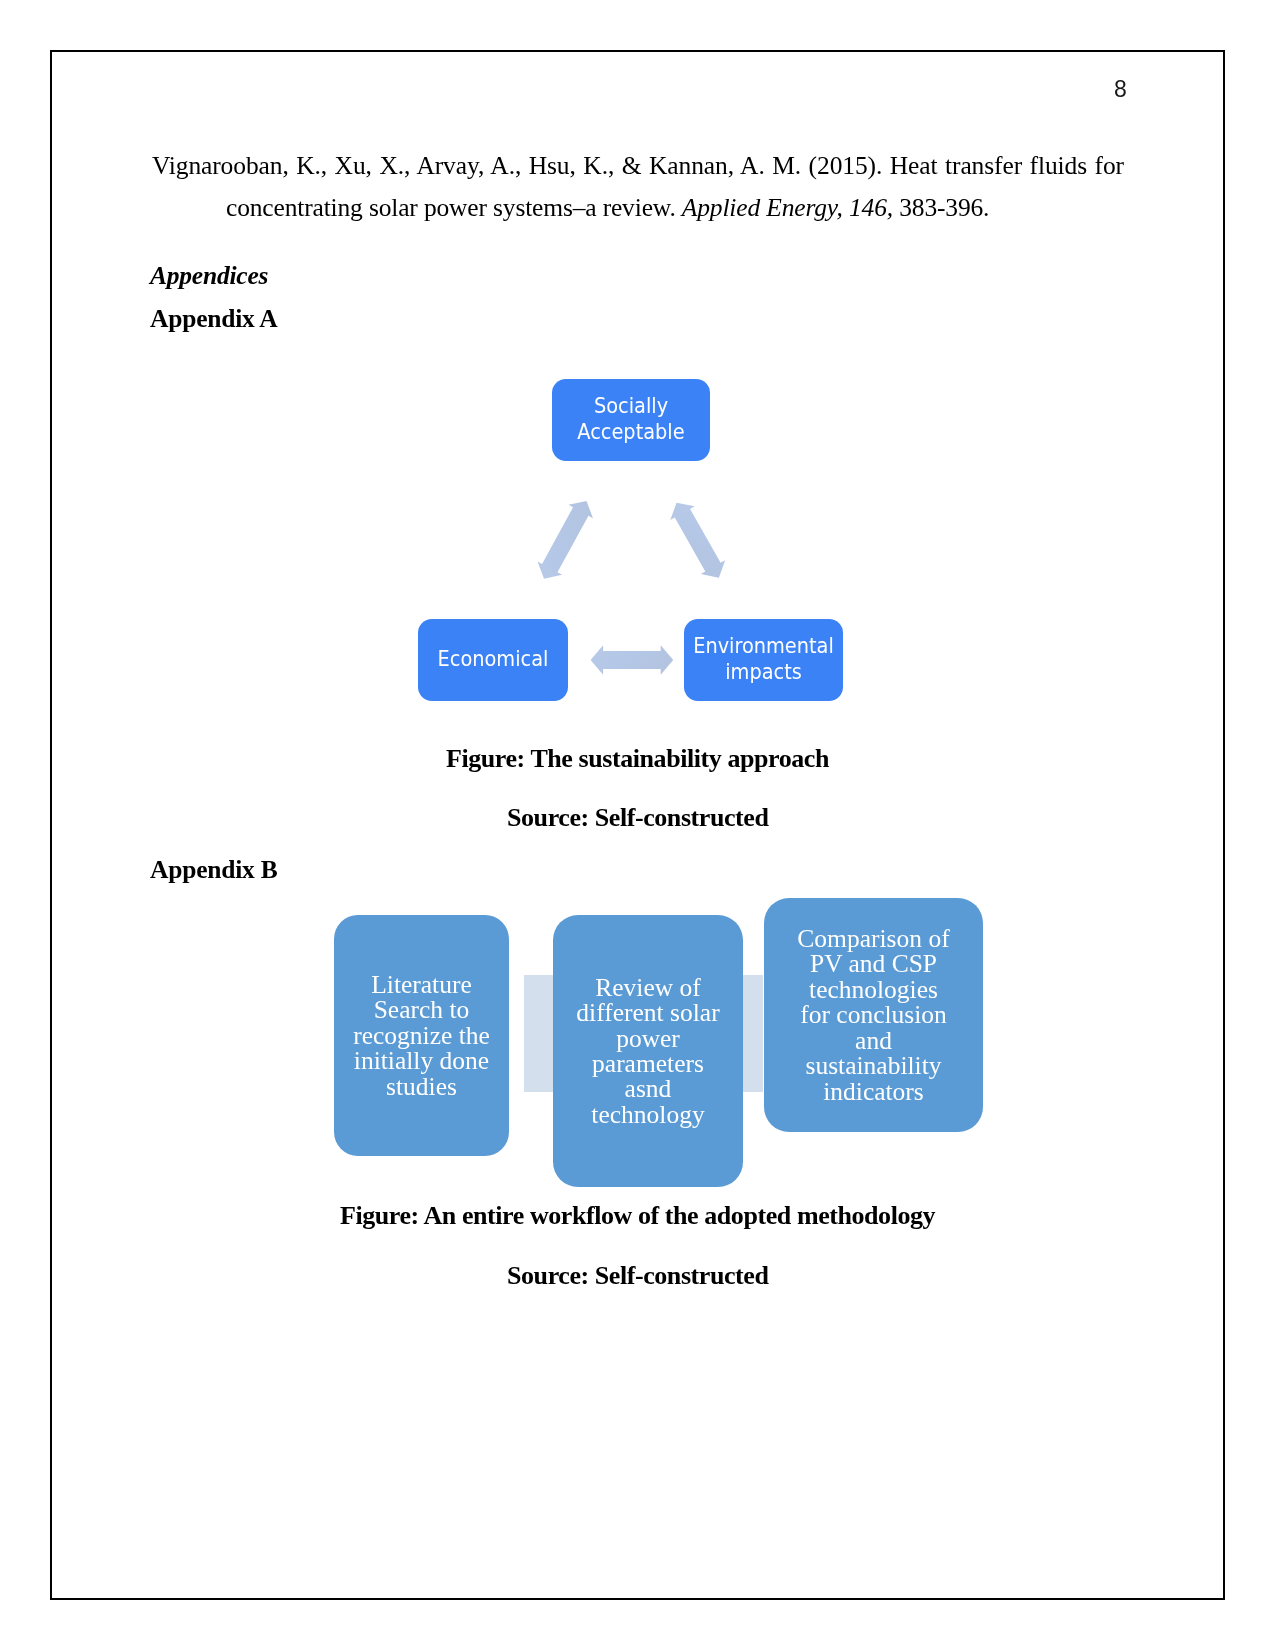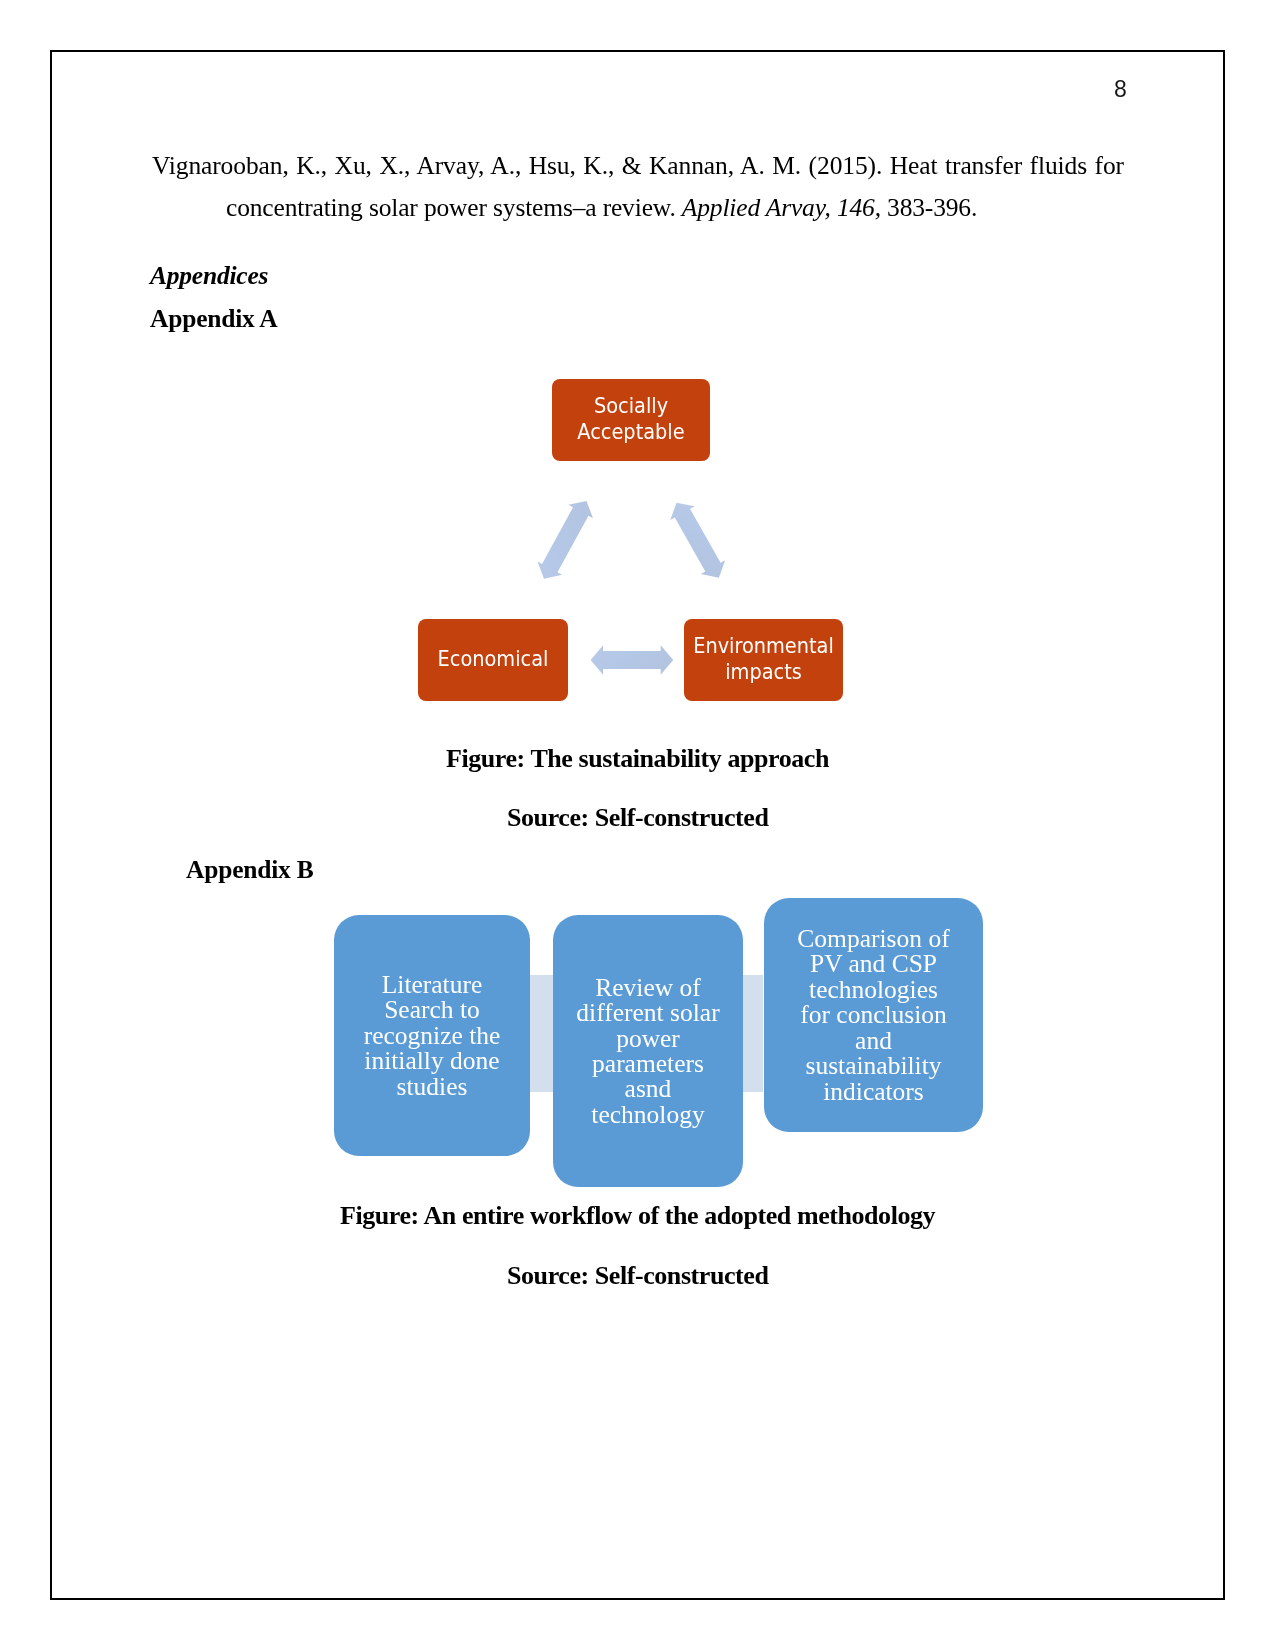--- a/index.html
+++ b/index.html
@@ -17,66 +17,66 @@
 
   .ref-line{position:absolute;font-size:25.5px;line-height:30px;white-space:nowrap;}
   .ref-l1{left:152px;top:151px;width:972px;white-space:normal;
           text-align:justify;text-align-last:justify;letter-spacing:-0.11px;}
   .ref-l2{left:226px;top:193px;letter-spacing:-0.16px;}
 
   .hd{position:absolute;left:150px;font-weight:bold;font-size:25.5px;line-height:30px;
       letter-spacing:-0.215px;white-space:nowrap;}
   .hd-appendices{top:261px;font-style:italic;}
   .hd-appendixa{top:304px;}
-  .hd-appendixb{top:855px;margin-left:36px;}
+  .hd-appendixb{top:855px;}
 
   .cap{position:absolute;font-weight:bold;font-size:26px;line-height:30px;
        letter-spacing:-0.43px;white-space:nowrap;margin-top:8px;}
   .cap-a1{left:446px;top:736px;}
   .cap-a2{left:507px;top:795px;}
   .cap-b1{left:340px;top:1193px;}
   .cap-b2{left:507px;top:1253px;}
 
   
   .figA{position:absolute;left:0;top:0;width:1275px;height:1651px;}
   .arrows{position:absolute;left:0;top:0;}
-  .boxA{position:absolute;background:#c2410c;border-radius:8px;
+  .boxA{position:absolute;background:#3b82f6;border-radius:14px;
         color:#ffffff;font-family:"DejaVu Sans Condensed","DejaVu Sans",sans-serif;
         display:flex;align-items:center;justify-content:center;text-align:center;
         font-size:21.5px;line-height:26.4px;box-sizing:border-box;white-space:pre-line;
         padding-bottom:2px;}
   .boxA-social{left:552px;top:379px;width:158px;height:82px;}
   .boxA-econ{left:418px;top:619px;width:150px;height:82px;}
   .boxA-env{left:684px;top:619px;width:159px;height:82px;}
 
   
   .figB{position:absolute;left:0;top:0;width:1275px;height:1651px;}
   .boxB{position:absolute;background:#5B9BD5;border-radius:25px;
         color:#ffffff;font-family:"Liberation Serif",serif;
         display:flex;align-items:center;justify-content:center;text-align:center;
         font-size:25.5px;line-height:25.4px;box-sizing:border-box;z-index:2;
         white-space:pre-line;}
-  .boxB-1{left:334px;top:915px;width:196px;height:241px;}
+  .boxB-1{left:334px;top:915px;width:175px;height:241px;border-radius:24px;}
   .boxB-2{left:553px;top:915px;width:190px;height:272px;}
   .boxB-3{left:764px;top:898px;width:219px;height:234px;}
   .conn{position:absolute;background:#D3DFED;z-index:1;}
   .conn-1{left:524px;top:975px;width:30px;height:117px;}
   .conn-2{left:743px;top:975px;width:20px;height:117px;}
 </style>
 </head>
 <body>
 
 <div class="page-border"></div>
 
 <div class="content">
 
   <div class="pagenum">8</div>
 
   <div class="ref-line ref-l1">Vignarooban, K., Xu, X., Arvay, A., Hsu, K., &amp; Kannan, A. M. (2015). Heat transfer fluids for</div>
-  <div class="ref-line ref-l2"><span>concentrating solar power systems–a review. </span><i>Applied Arvay, 146,</i><span> 383-396.</span></div>
+  <div class="ref-line ref-l2"><span>concentrating solar power systems–a review. </span><i>Applied Energy, 146,</i><span> 383-396.</span></div>
 
   <div class="hd hd-appendices">Appendices</div>
   <div class="hd hd-appendixa">Appendix A</div>
   <div class="hd hd-appendixb">Appendix B</div>
 
   <div class="figA">
     <svg class="arrows" width="1275" height="1651" viewBox="0 0 1275 1651">
       <defs>
         <linearGradient id="agrad" x1="0" y1="0" x2="1" y2="0.45">
           <stop offset="0%" stop-color="#B9CAE8"></stop>

